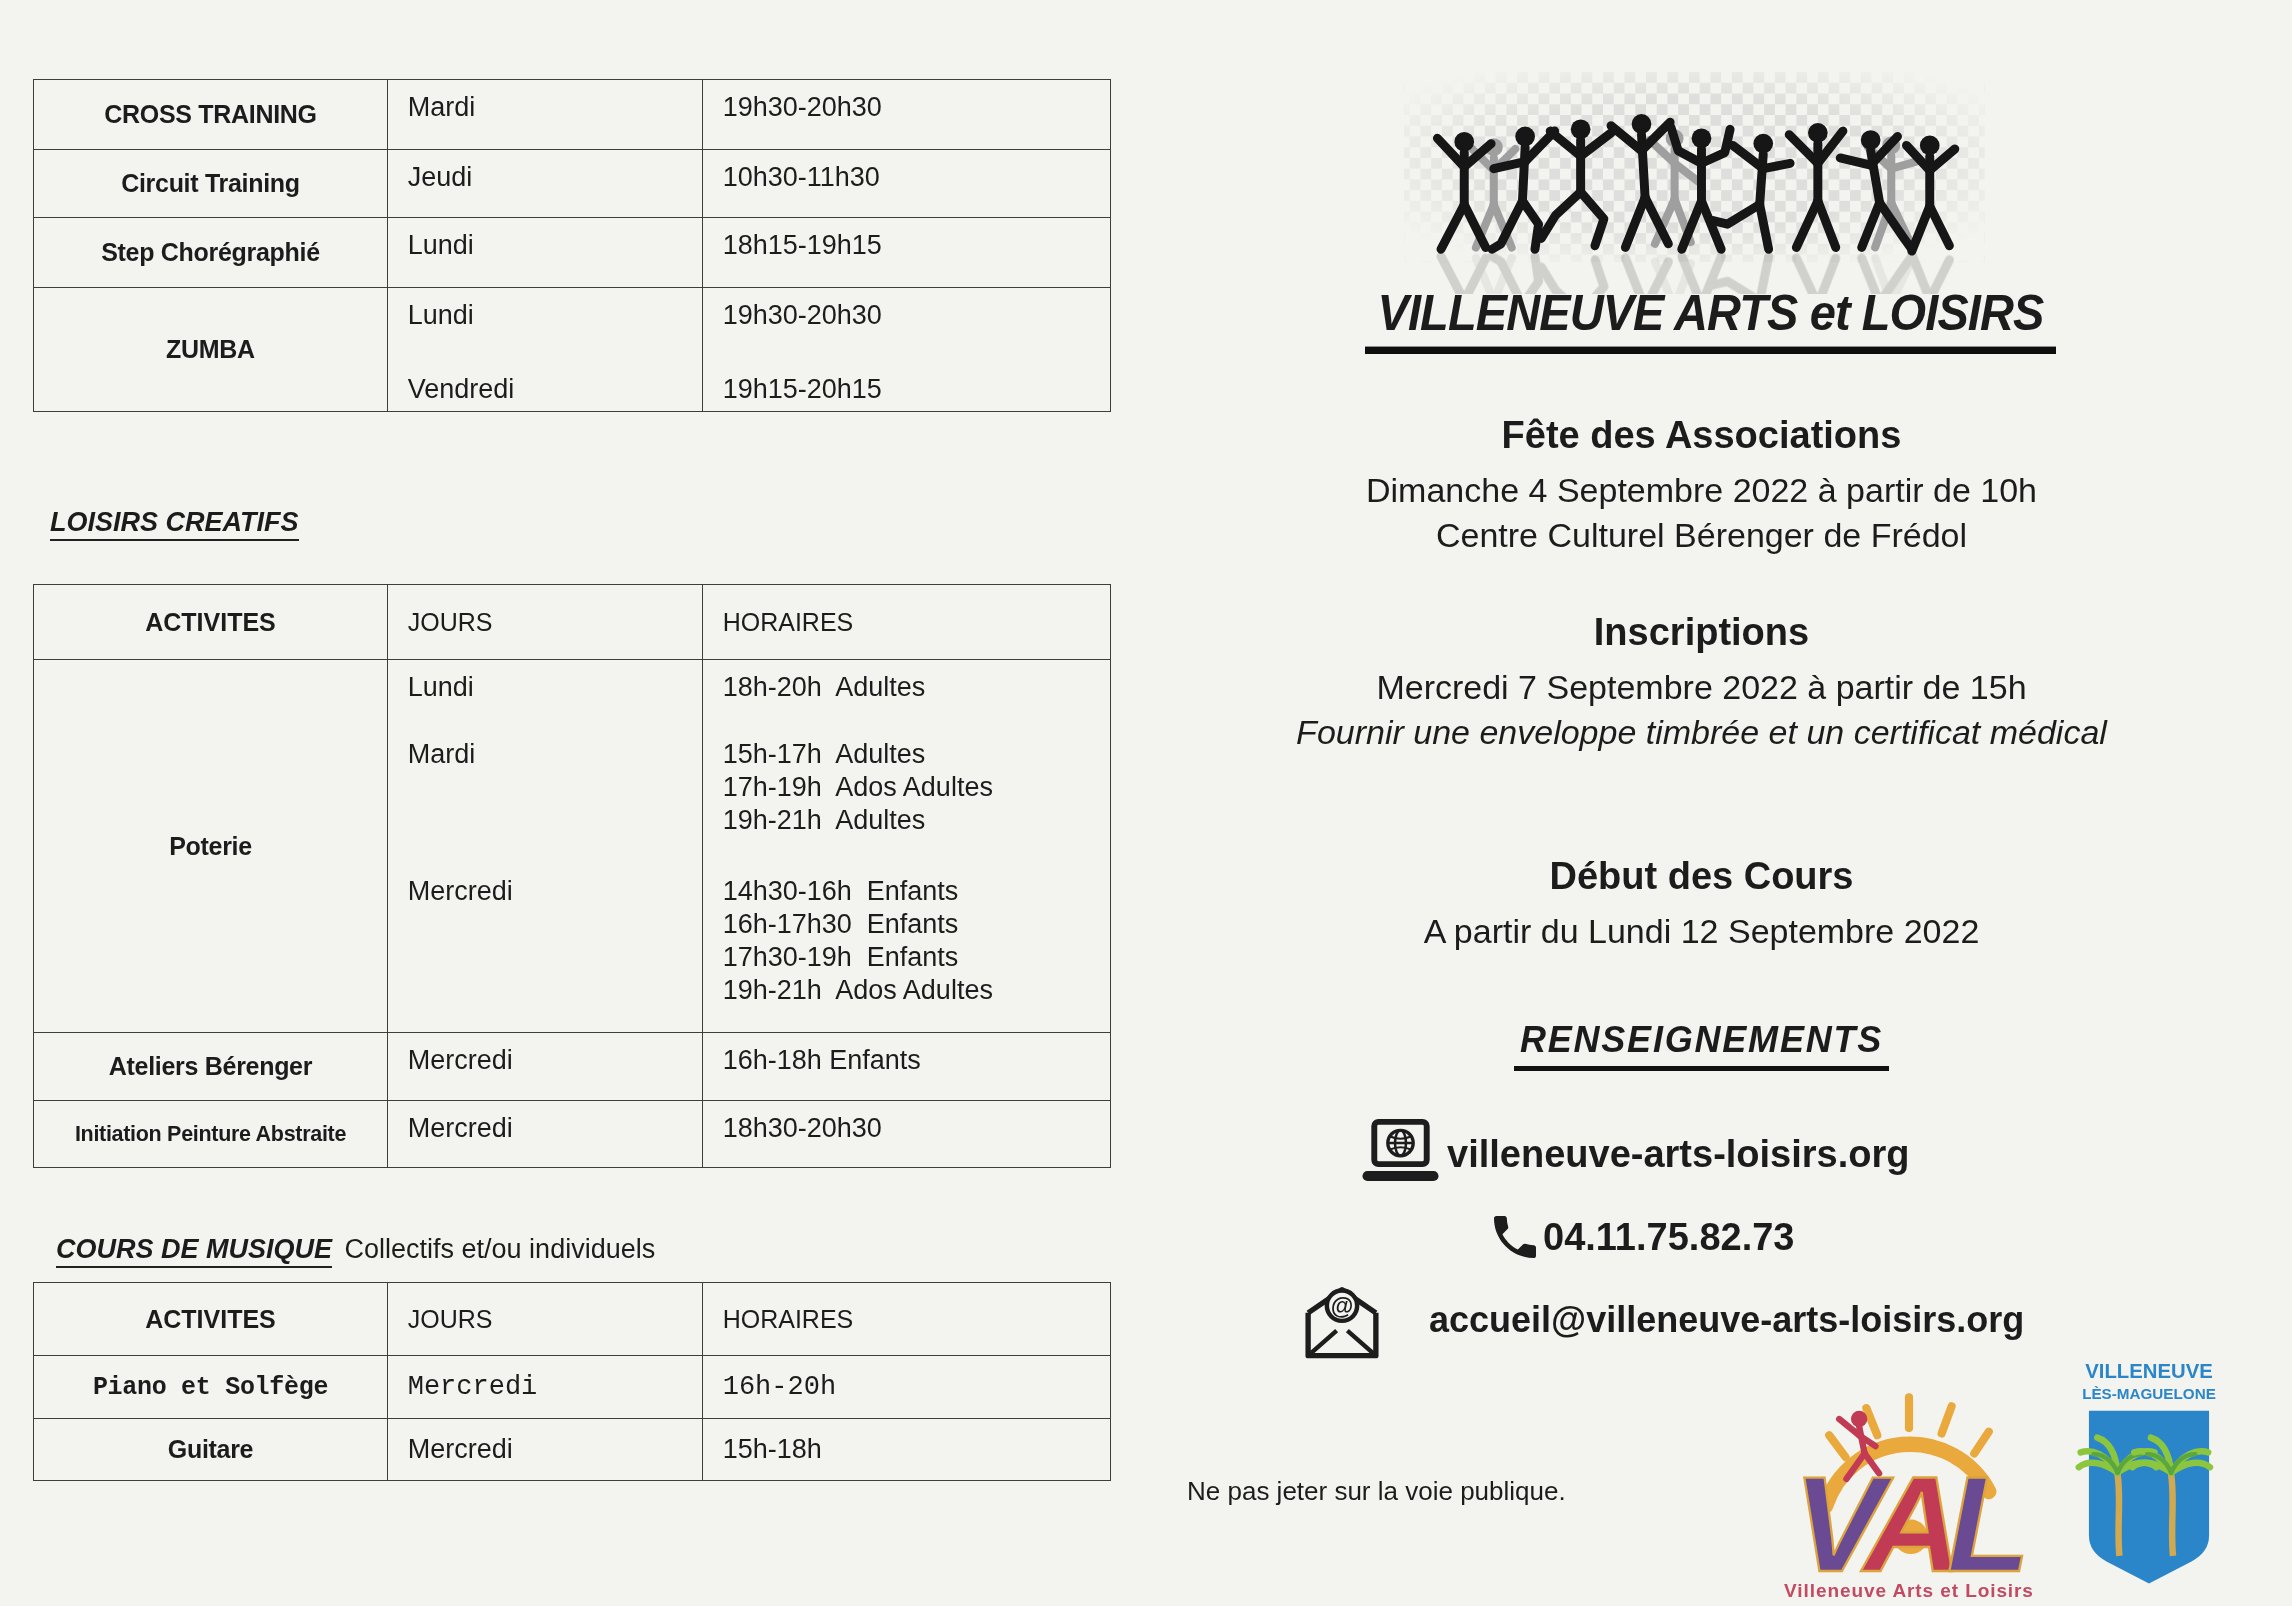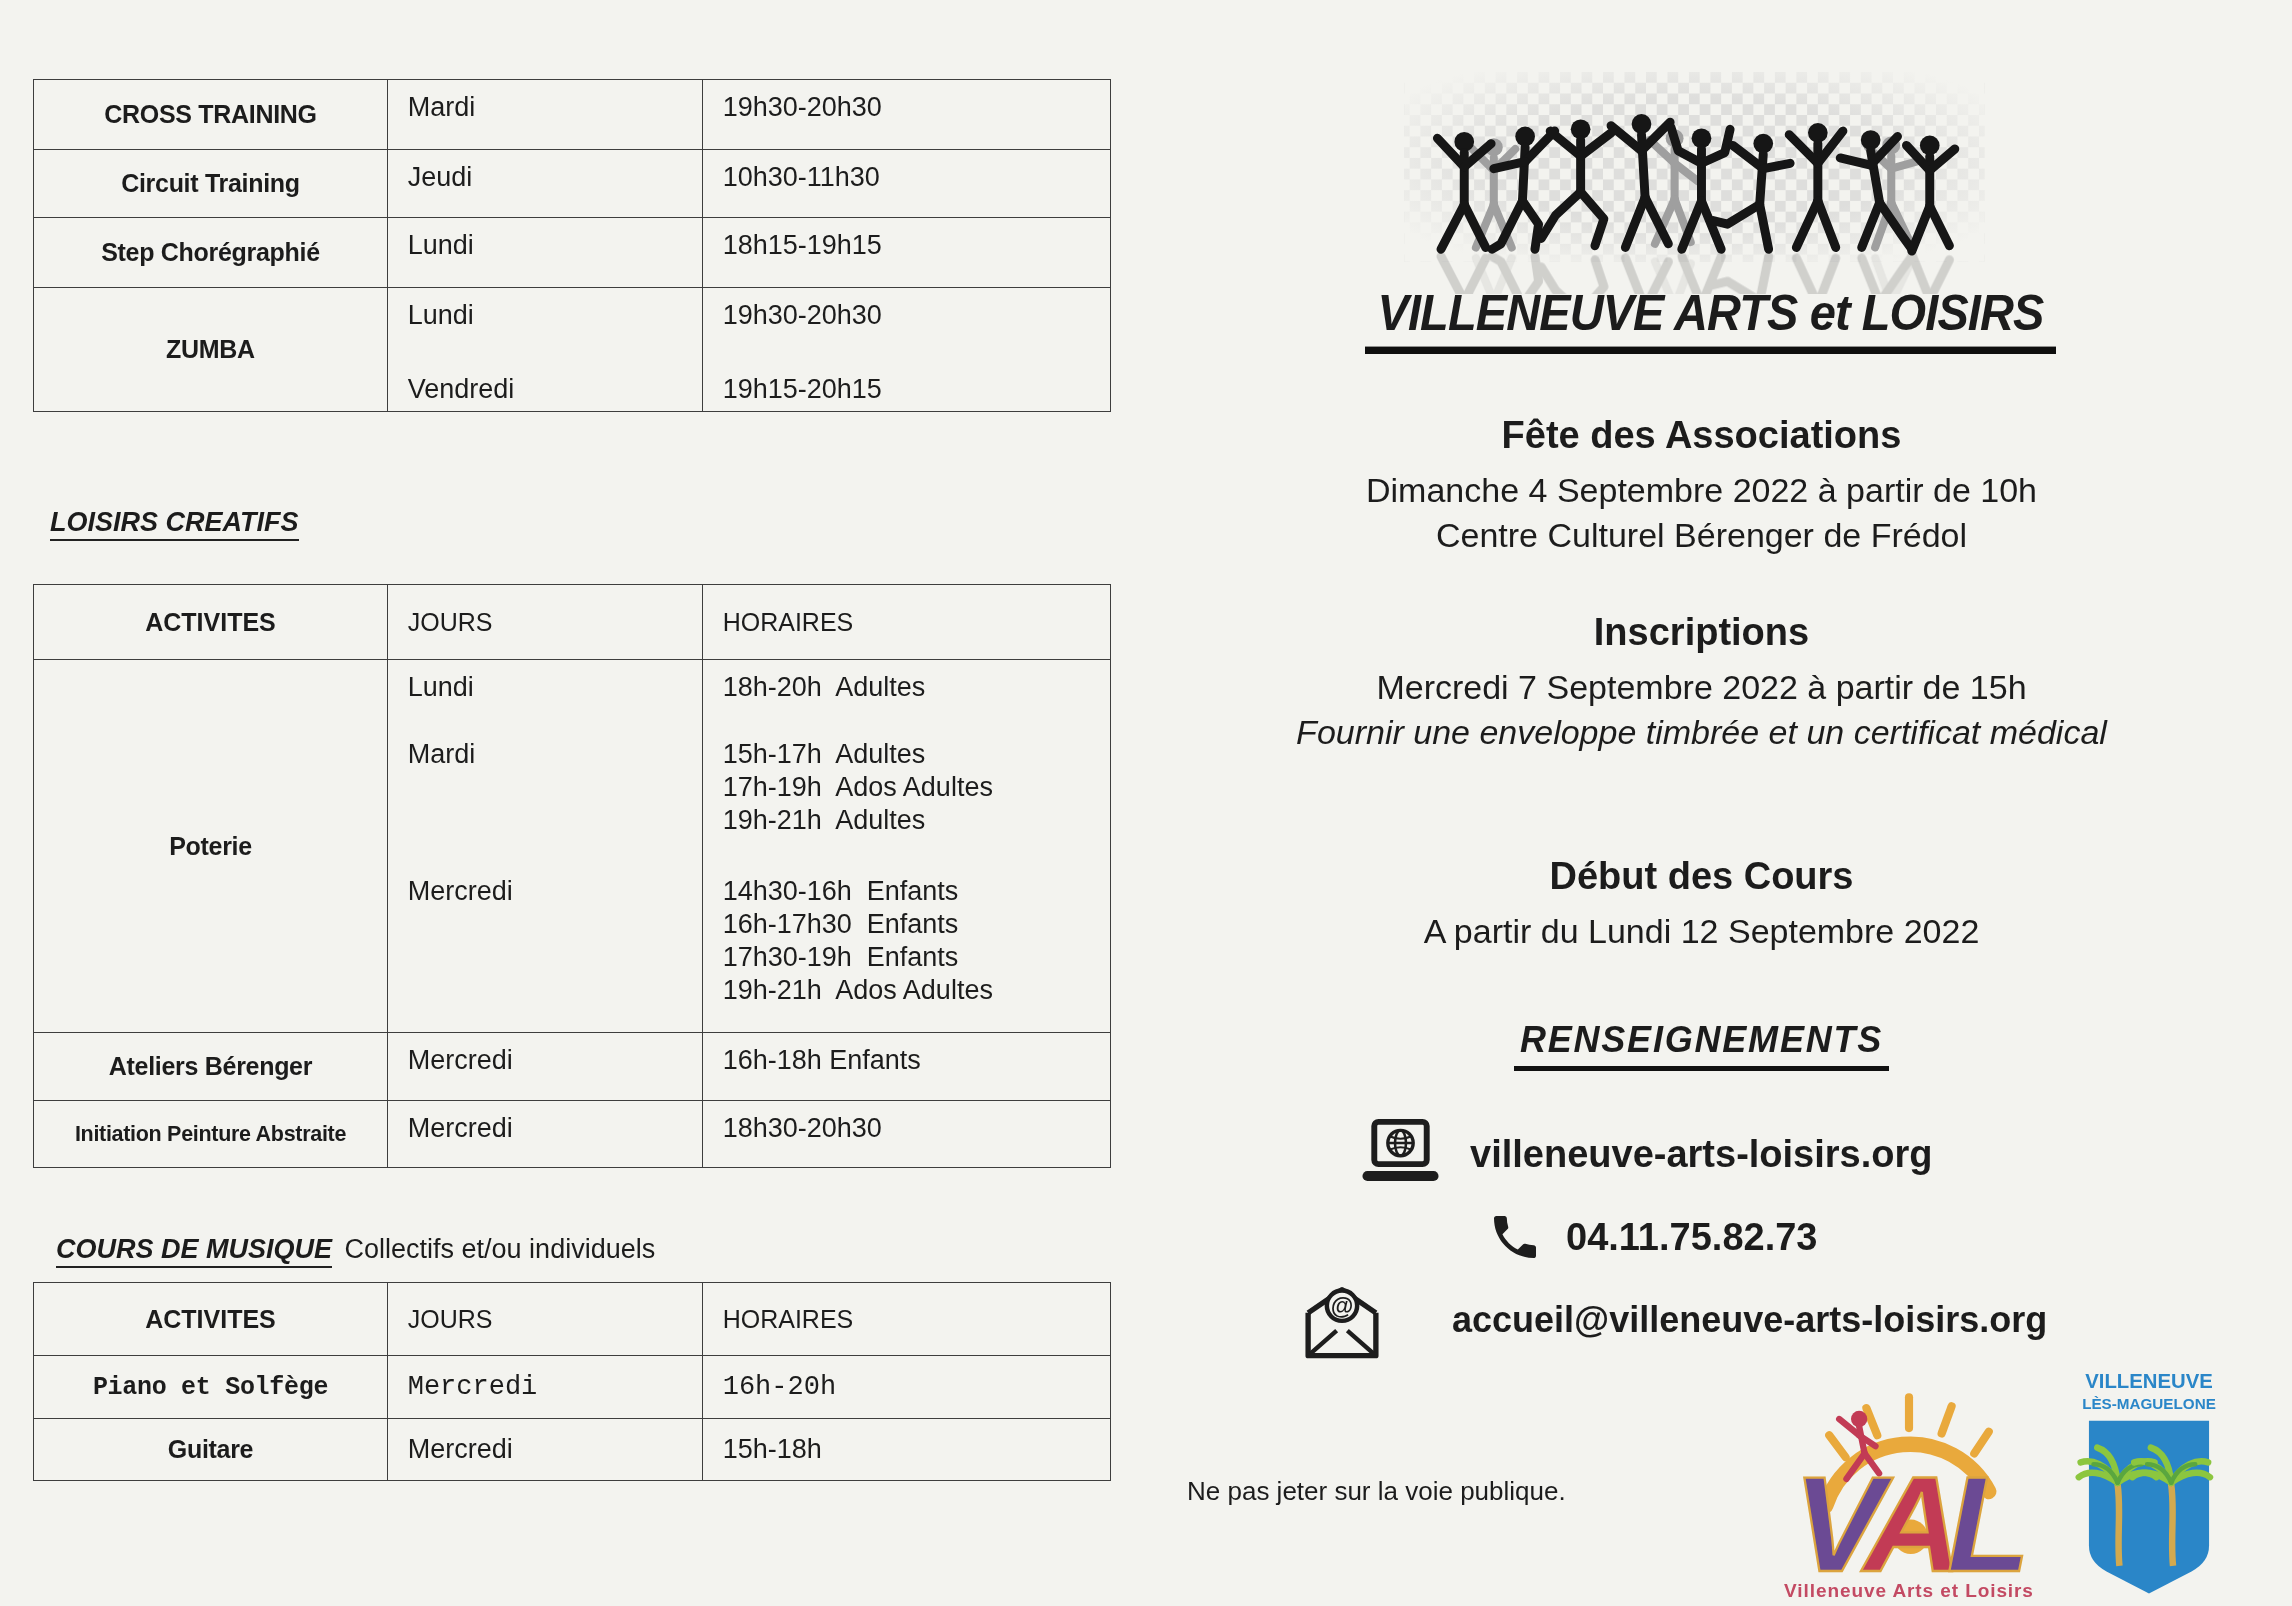--- a/index.html
+++ b/index.html
@@ -27,27 +27,27 @@
   .big-title{font-size:38px;font-weight:bold;margin:0 0 10.7px 0;}
   .body-line{font-size:34px;line-height:45px;}
   .it{font-style:italic;}
   #brand-title-wrap{position:absolute;left:1200px;top:285px;width:1021px;text-align:center;}
   #brand-title{display:inline-block;font-size:47px;font-weight:bold;font-style:italic;
                letter-spacing:-0.9px;transform:scaleY(1.06);padding:0 12.5px 5.4px 12.5px;
                border-bottom:7.2px solid #0e0e0e;white-space:nowrap;}
   #rens-title-wrap{position:absolute;left:1200px;top:1019px;width:1003px;text-align:center;}
   #rens-title{display:inline-block;font-size:36px;font-weight:bold;font-style:italic;
               letter-spacing:1.8px;padding:0 5.4px 5.4px 5.4px;border-bottom:5.4px solid #111;}
-  .contact-row{position:absolute;display:flex;align-items:center;gap:23px;}
+  .contact-row{position:absolute;display:flex;align-items:center;}
   .contact-text{font-size:38px;font-weight:bold;white-space:nowrap;}
   #notice{position:absolute;left:1187px;top:1476px;font-size:26px;}
   
   #dancers-box{position:absolute;left:1388px;top:72px;width:618px;height:222px;}
   #val-box{position:absolute;left:1771px;top:1390px;width:276px;height:213px;}
-  #city-box{position:absolute;left:2074px;top:1360px;width:150px;height:231px;margin-top:10px;}
+  #city-box{position:absolute;left:2074px;top:1360px;width:150px;height:231px;}
   svg{display:block;}
 </style>
 </head>
 <body>
 
 <div id="page">
 
   <table class="grid" id="sports-table" style="left:33px;top:79px;width:1077px;">
     <colgroup>
         <col style="width:354px">

